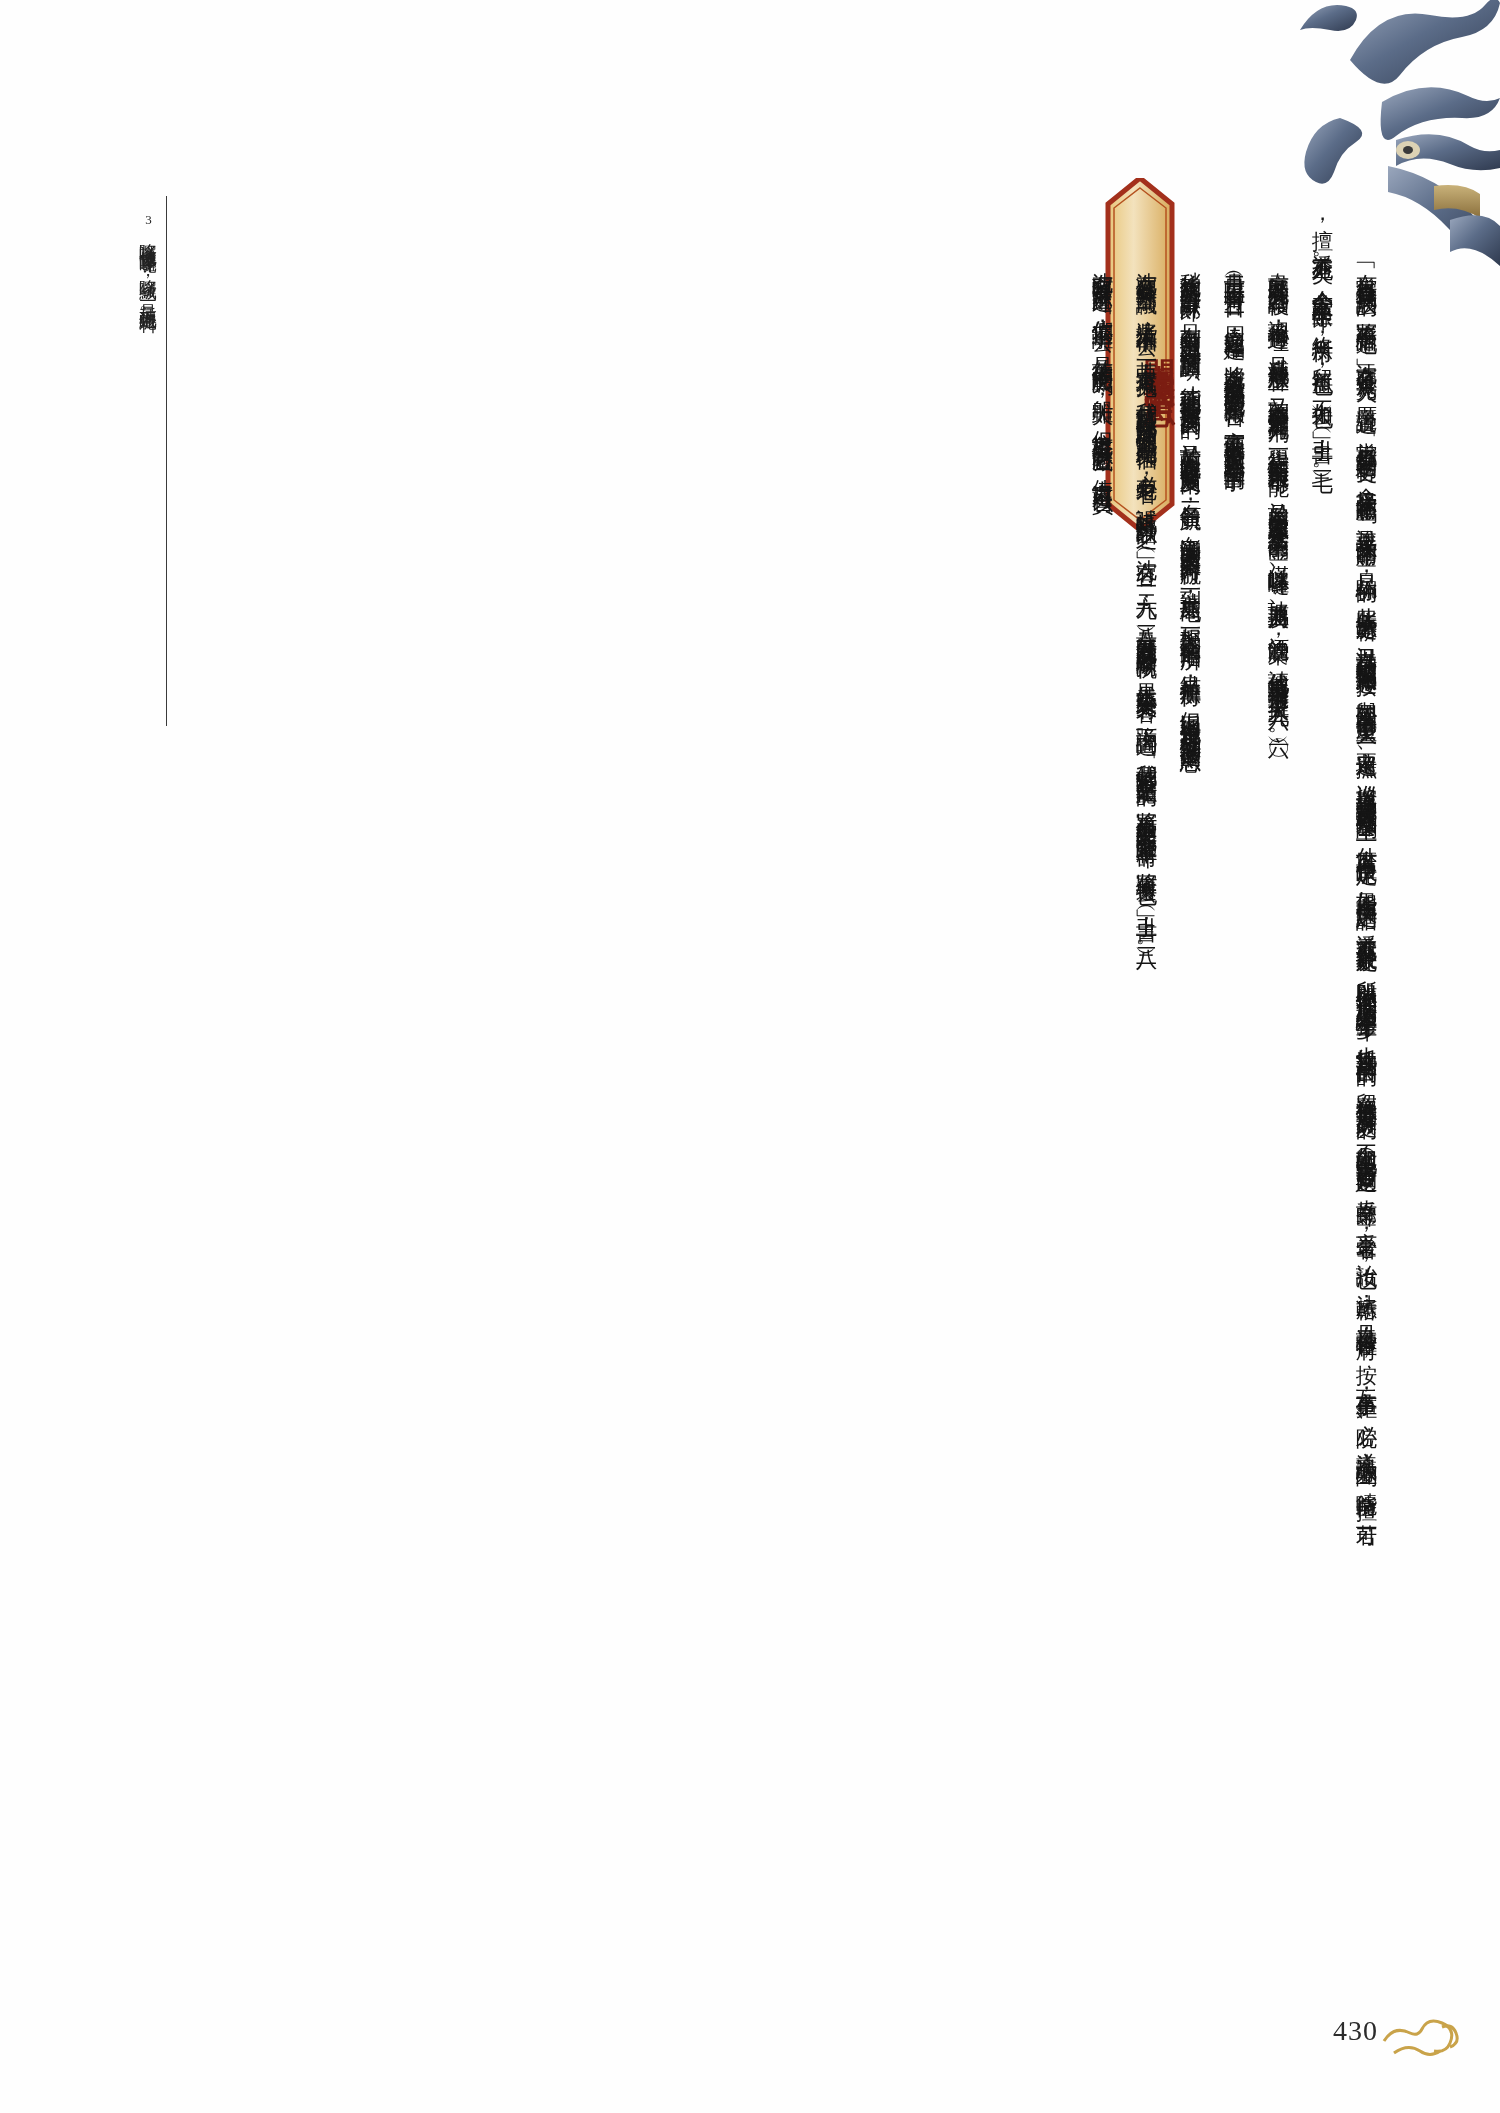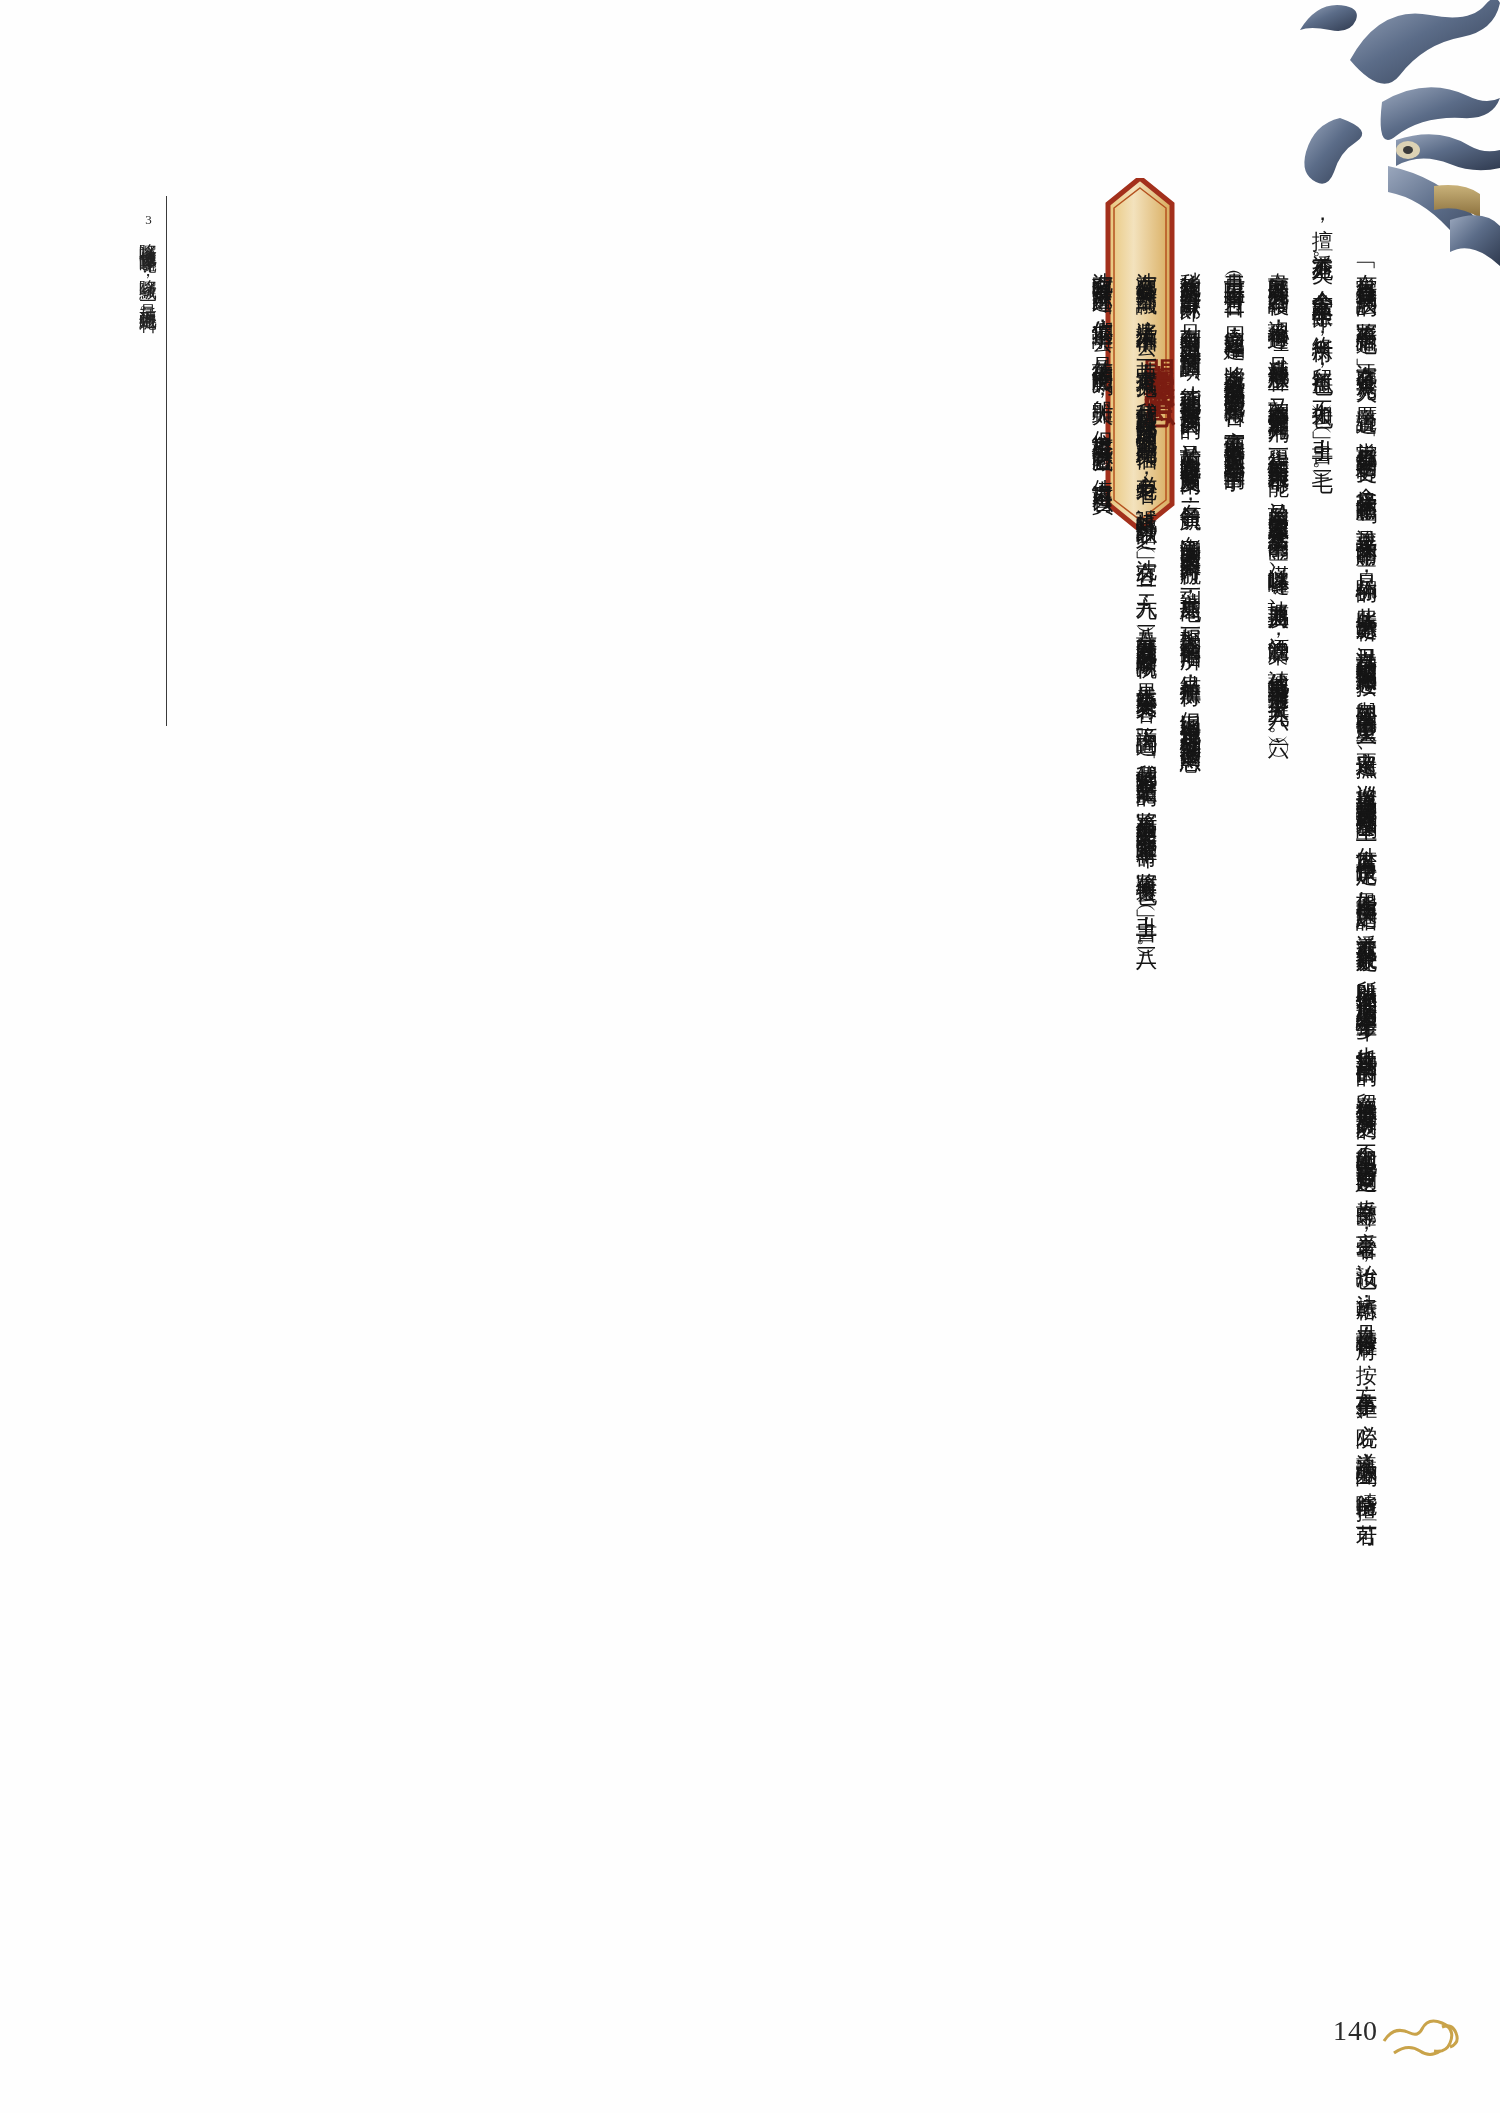--- a/index.html
+++ b/index.html
@@ -183,21 +183,21 @@
     <p class="indent">沈有容便召集幹部商議：「這些洋人徘徊不去，其中一定有人搞鬼，我們暫且以張帆伴歸的計策使他們就範（此夷徘徊，必有中尼者，試張帆爲歸計以餂之）。」（沈有容 一六二九：三八）韋麻郎看見沈有容的船隊揚帆，果然乘小艇來見有容，跪下詢問道：「我們都唯將軍之命是聽的，將軍爲何突然要回去呢（郎輩唯將軍命，將軍何遽去也）？」（上引書：三八）。</p>
     <p class="indent">沈有容即呵斥韋麻郎道：「你們還不離去，是仗著你們的船大嗎？船雖大，但坑谷還是可以將它藏匿，使大力還是可以負</p>
   </div>
 
   <div class="footnote-rule"></div>
 
   <div class="footnote">
     <span class="fn-num">3</span><span>哆囉嗹也做哆囉呢、哆囉絨，是一種毛織呢料。</span>
   </div>
 
-  <div class="page-number">140</div>
+  <div class="page-number">430</div>
 
   <svg class="ornament-bottom" viewBox="0 0 86 70" aria-hidden="true">
     <g fill="none" stroke="#c9a34a" stroke-width="3">
       <path d="M6 40 q10 -16 26 -8 q8 4 12 -4 q6 -12 20 -6 q14 6 8 20 q-4 10 -16 8"></path>
       <path d="M16 52 q14 -10 26 -2 q10 7 20 0"></path>
       <path d="M64 26 q10 -4 14 6 q4 10 -6 14"></path>
     </g>
   </svg>
 
 </div>

